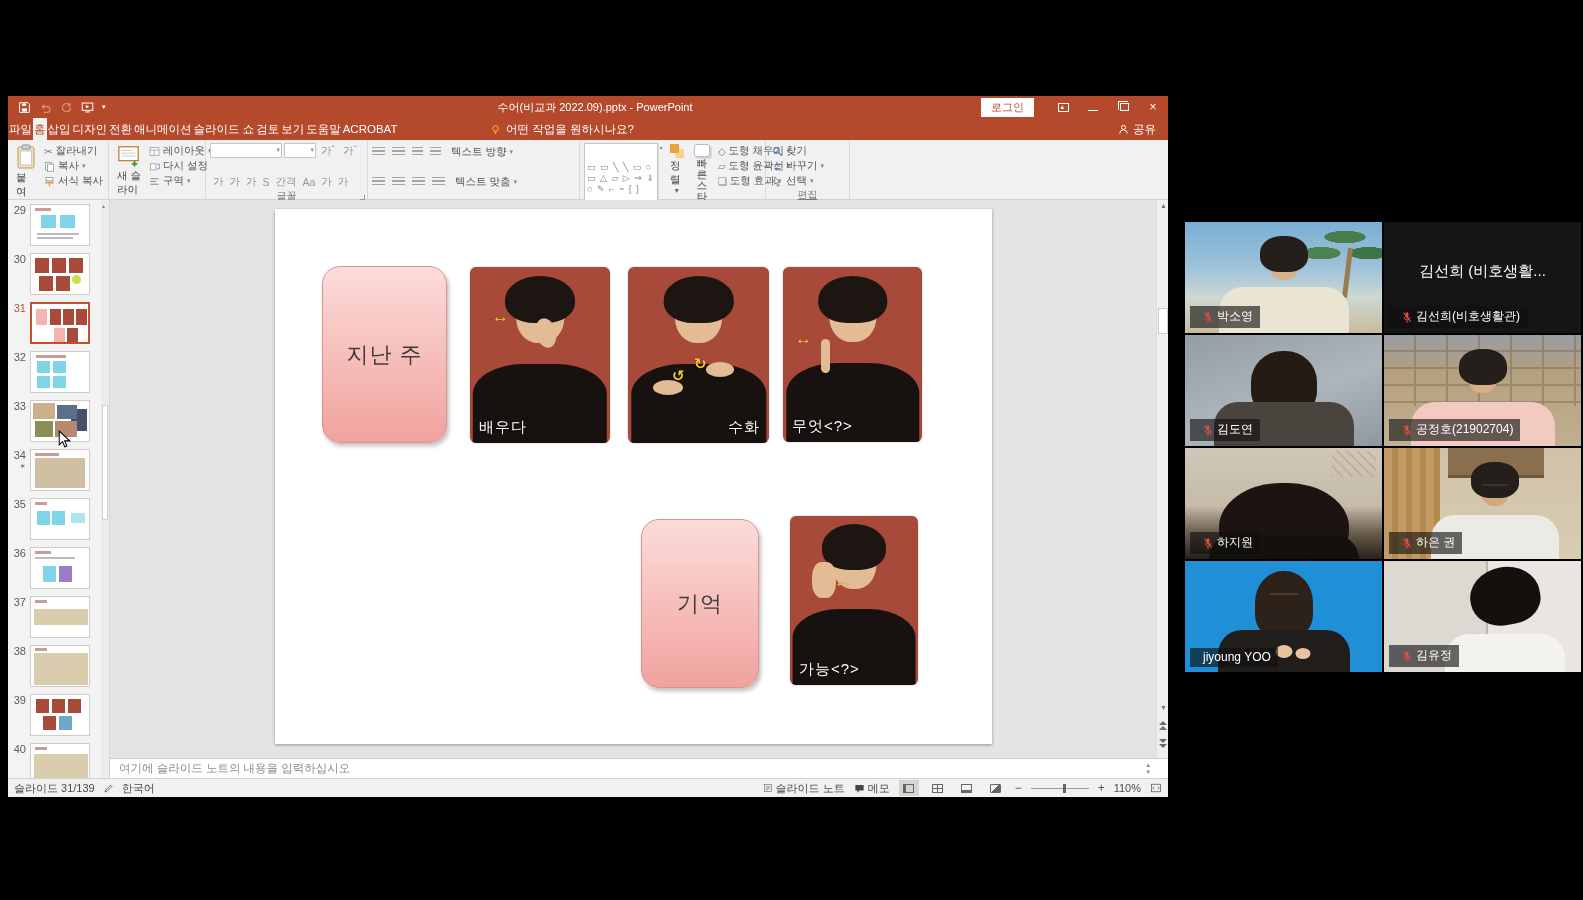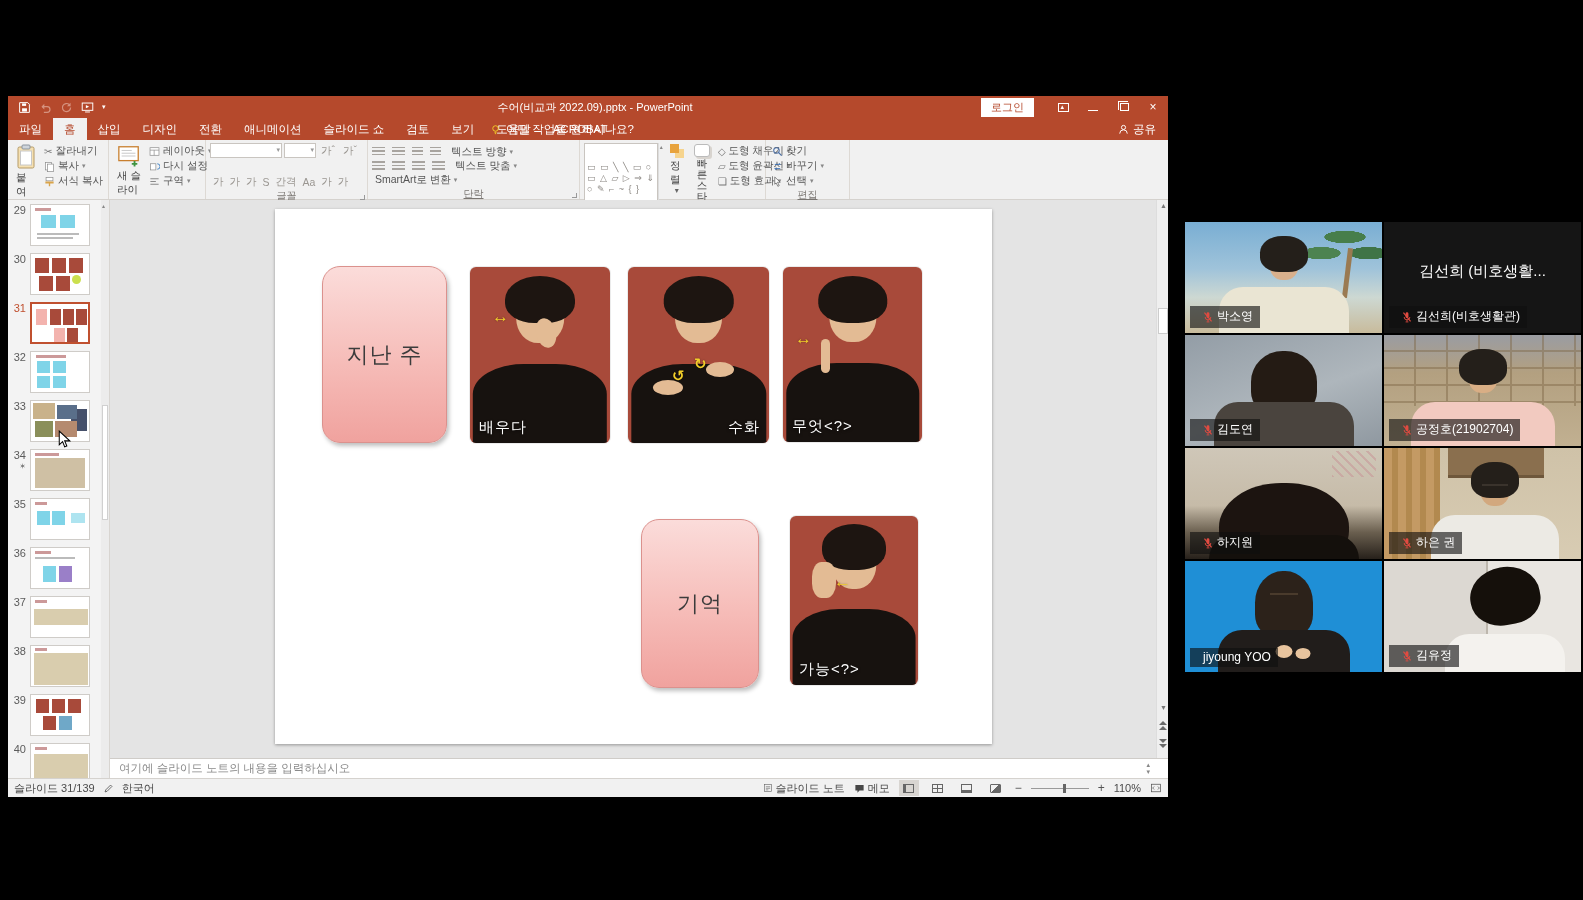--- a/index.html
+++ b/index.html
@@ -26,21 +26,21 @@
   .loginbtn { background:#fff; color:#b5492c; font-size:11px; padding:2px 10px; margin-right:14px; cursor:default; }
   .winbtn { width:30px; height:22px; display:flex; align-items:center; justify-content:center; color:#fff; font-size:12px; }
   .ricon { width:11px; height:9px; border:1px solid #fff; position:relative; }
   .ricon::after { content:"▴"; position:absolute; font-size:7px; left:2px; top:-1px; }
   .minico { width:10px; border-bottom:1px solid #fff; height:1px; margin-top:6px;}
   .resico { width:9px; height:8px; border:1px solid #fff; position:relative; margin-left:2px;}
   .resico::before { content:""; position:absolute; left:-3px; top:-3px; width:9px; height:8px; border:1px solid #fff; border-right:none; border-bottom:none;}
 
   
   .tabrow { height:22px; background:#b5492c; display:flex; align-items:stretch; color:#fff; position:relative; z-index:1;}
-  .tab { padding:0 11px; display:flex; align-items:center; font-size:11.5px; cursor:default; white-space:nowrap;}
+  .tab { padding:0 1px; display:flex; align-items:center; font-size:11.5px; cursor:default; white-space:nowrap;}
   .tab.active { background:#f1f1f1; color:#b5492c; }
   .tellme { display:flex; align-items:center; gap:5px; padding:0 10px; font-size:11.5px;}
 
   
   .ribbon { height:60px; background:#f1f1f1; border-bottom:1px solid #d5d2ce; display:flex; align-items:stretch; }
   .rgroup { position:relative; border-right:1px solid #ddd9d4; display:flex; flex-direction:column; }
   .gcontent { flex:1; display:flex; padding:3px 4px 0 4px; gap:2px; }
   .glabel { height:13px; text-align:center; font-size:10px; color:#7a7672; position:relative;text-decoration:underline; }
   .launcher { position:absolute; right:2px; bottom:2px; width:5px; height:5px; border-right:1px solid #999; border-bottom:1px solid #999; }
   .bigbtn { display:flex; flex-direction:column; align-items:center; justify-content:flex-start; font-size:10.5px; color:#444; padding:1px 4px; gap:1px; cursor:default;}
@@ -511,21 +511,21 @@
             <span class="fglyph">간격</span>
             <span class="fglyph">Aa</span>
             <span class="fglyph">가</span>
             <span class="fglyph">가</span>
           </div>
       </div>
       <div class="glabel"><span>글꼴</span><span class="launcher"></span></div>
     </div>
 
     <div class="rgroup" style="width:212px">
-      <div class="gcontent" style="flex-direction:column; gap:0;">
+      <div class="gcontent" style="flex-direction:column; gap:16px;">
         <div style="display:flex; gap:7px; align-items:center; padding-top:2px;">
           <span class="minilines"></span>
           <span class="minilines"></span>
           <span class="minilines c"></span>
           <span class="minilines c"></span>
           <span class="smallbtn pbtn">
               <span>텍스트 방향</span>
               <span class="dd">▾</span>
             </span>
         </div>

